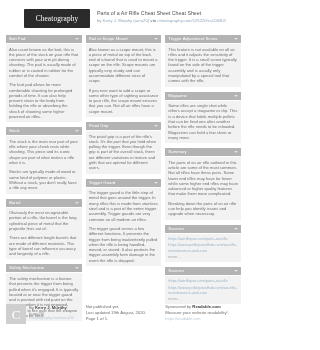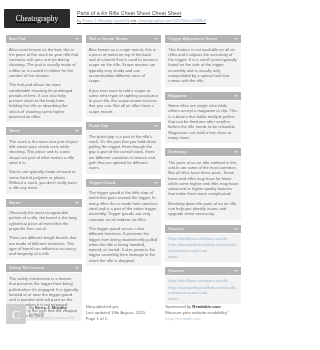--- a/index.html
+++ b/index.html
@@ -17,23 +17,22 @@
     width: 247px;
     height: 350px;
     background: #ffffff;
     padding: 0;
   }
 
   
   .header {
     display: flex;
     align-items: flex-start;
-    padding: 9px 6px 0 4px;
+    padding: 9px 6px 0 24px;
     height: 32px;
-    text-decoration: underline;
   }
 
   .logo {
     width: 66px;
     height: 19px;
     background: #2b2b2b;
     border-radius: 1px;
     display: flex;
     align-items: center;
     justify-content: center;

